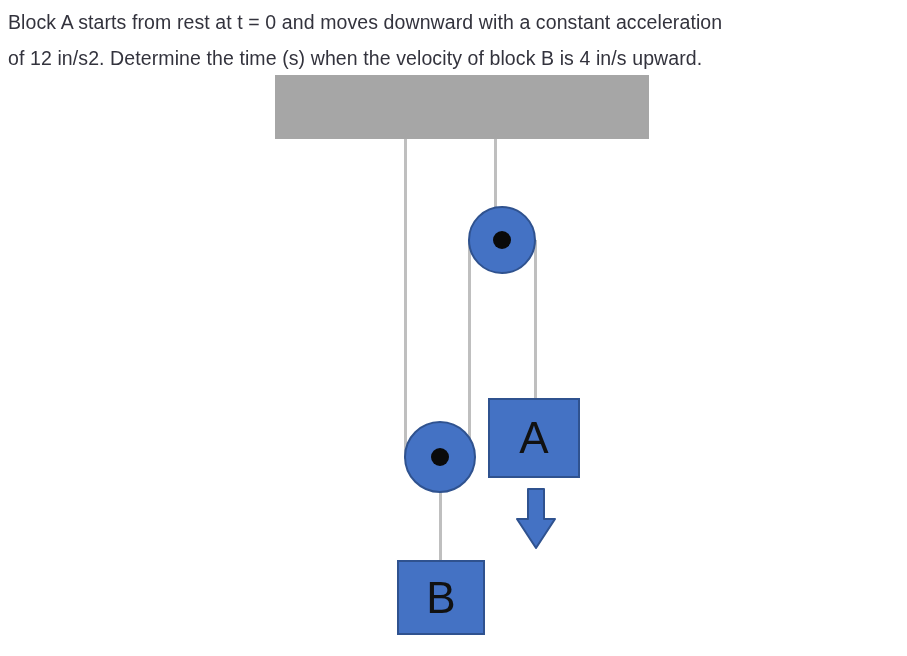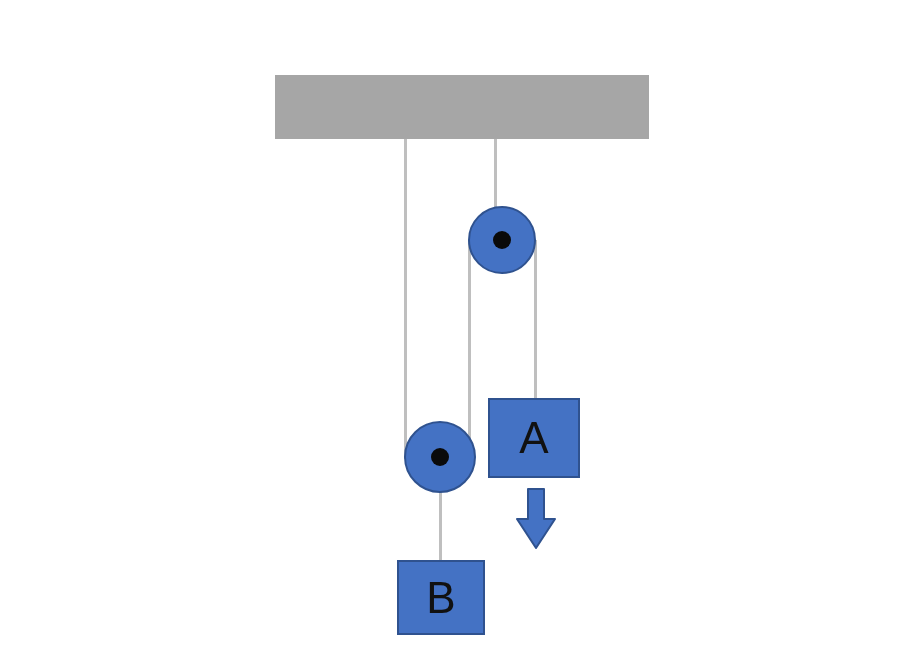--- a/index.html
+++ b/index.html
@@ -84,20 +84,22 @@
     width: 44px;
     height: 64px;
   }
 </style>
 </head>
 <body>
 
 <div class="page">
 
   <div class="problem-text">
+    <div>Block A starts from rest at t = 0 and moves downward with a constant acceleration</div>
+    <div>of 12 in/s2. Determine the time (s) when the velocity of block B is 4 in/s upward.</div>
   </div>
 
   <div class="ceiling"></div>
 
   <div class="rope rope-left"></div>
   <div class="rope rope-hanger"></div>
   <div class="rope rope-loop-left"></div>
   <div class="rope rope-loop-right"></div>
   <div class="rope rope-block-b"></div>
 

